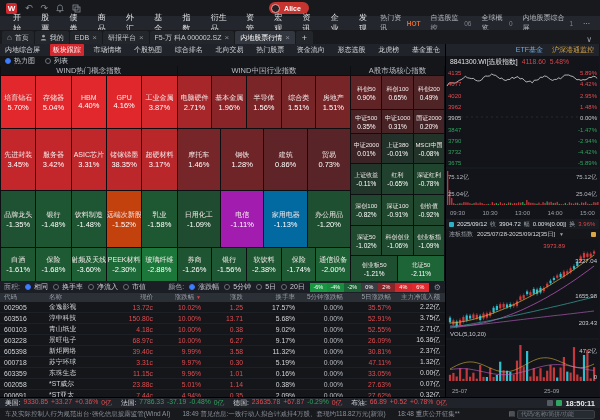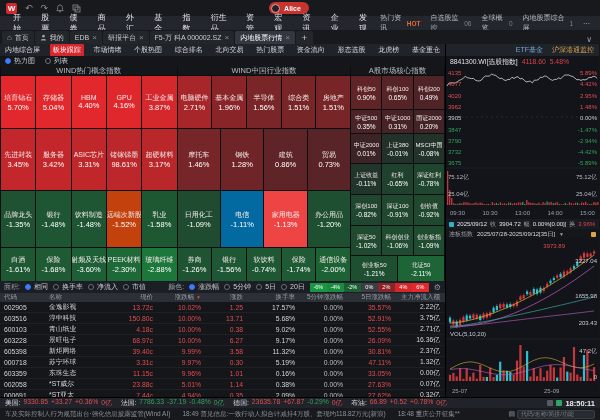--- a/index.html
+++ b/index.html
@@ -266,21 +266,21 @@
               <div class="tile" style="background:rgb(195,39,43)">
                 <div class="tn">服务器</div>
                 <div class="tp">3.42%</div>
               </div>
               <div class="tile" style="background:rgb(191,39,43)">
                 <div class="tn">ASIC芯片</div>
                 <div class="tp">3.31%</div>
               </div>
               <div class="tile" style="background:rgb(187,39,43)">
                 <div class="tn">锗镓锑墨</div>
-                <div class="tp">98.61%</div>
+                <div class="tp">38.35%</div>
               </div>
               <div class="tile" style="background:rgb(185,39,43)">
                 <div class="tn">超硬材料</div>
                 <div class="tp">3.17%</div>
               </div>
             </div>
             <div class="hm-row" style="height:56px">
               <div class="tile" style="background:rgb(31,82,50)">
                 <div class="tn">品牌龙头</div>
                 <div class="tp">-1.35%</div>
@@ -365,45 +365,45 @@
               <div class="tile" style="background:rgb(89,36,39)">
                 <div class="tn">贸易</div>
                 <div class="tp">0.73%</div>
               </div>
             </div>
             <div class="hm-row" style="height:56px">
               <div class="tile" style="background:rgb(31,76,48)">
                 <div class="tn">日用化工</div>
                 <div class="tp">-1.09%</div>
               </div>
-              <div class="tile" style="background:#0369a1">
+              <div class="tile" style="background:#a21caf">
                 <div class="tn">电信</div>
                 <div class="tp">-1.11%</div>
               </div>
-              <div class="tile" style="background:#ef4444">
+              <div class="tile" style="background:#0369a1">
                 <div class="tn">家用电器</div>
                 <div class="tp">-1.13%</div>
               </div>
               <div class="tile" style="background:rgb(31,79,49)">
                 <div class="tn">办公用品</div>
                 <div class="tp">-1.20%</div>
               </div>
             </div>
             <div class="hm-row" style="height:33px">
               <div class="tile" style="background:rgb(31,84,50)">
                 <div class="tn">券商</div>
                 <div class="tp">-1.26%</div>
               </div>
               <div class="tile" style="background:rgb(30,87,51)">
                 <div class="tn">银行</div>
                 <div class="tp">-1.56%</div>
               </div>
               <div class="tile" style="background:rgb(30,88,51)">
                 <div class="tn">软饮料</div>
-                <div class="tp">-0.74%</div>
+                <div class="tp">-2.38%</div>
               </div>
               <div class="tile" style="background:rgb(30,91,52)">
                 <div class="tn">保险</div>
                 <div class="tp">-1.74%</div>
               </div>
               <div class="tile" style="background:rgb(29,98,53)">
                 <div class="tn">通信设备</div>
                 <div class="tp">-2.00%</div>
               </div>
             </div>

